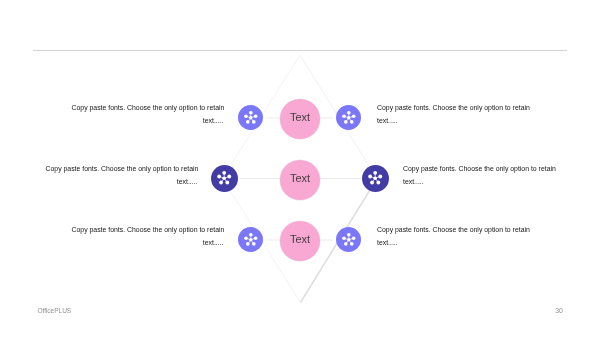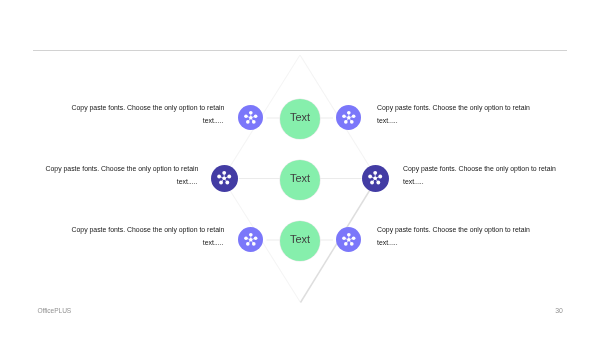--- a/index.html
+++ b/index.html
@@ -14,21 +14,21 @@
 
   .node{position:absolute;border-radius:50%;display:flex;align-items:center;
         justify-content:center;box-sizing:border-box;}
   .icon-node{width:25px;height:25px;}
   .icon-node.big{width:27px;height:27px;}
   .icon-node svg{width:15.6px;height:15.6px;display:block;}
   .icon-node.big svg{width:16.4px;height:16.4px;}
   .icon-node.light{background:#7b77fa;}
   .icon-node.dark{background:#433ca4;}
 
-  .text-node{width:40px;height:40px;background:#86efac;color:#3f3f3f;font-size:11px;
+  .text-node{width:40px;height:40px;background:#f9a8d4;color:#3f3f3f;font-size:11px;
              line-height:1;box-shadow:0 0 0 0.6px #e8e8e8;}
   .text-node span{position:relative;top:-1.5px;}
 
   .txt{position:absolute;width:152px;font-size:6.9px;line-height:13px;color:#161616;
        white-space:nowrap;}
   .txt.align-right{text-align:right;}
   .txt.align-left{text-align:left;}
 
   .brand{position:absolute;left:37.4px;top:306.8px;font-size:6.6px;color:#929292;letter-spacing:-0.05px;}
   .pageno{position:absolute;left:555.2px;top:307.4px;font-size:6.9px;color:#929292;}

